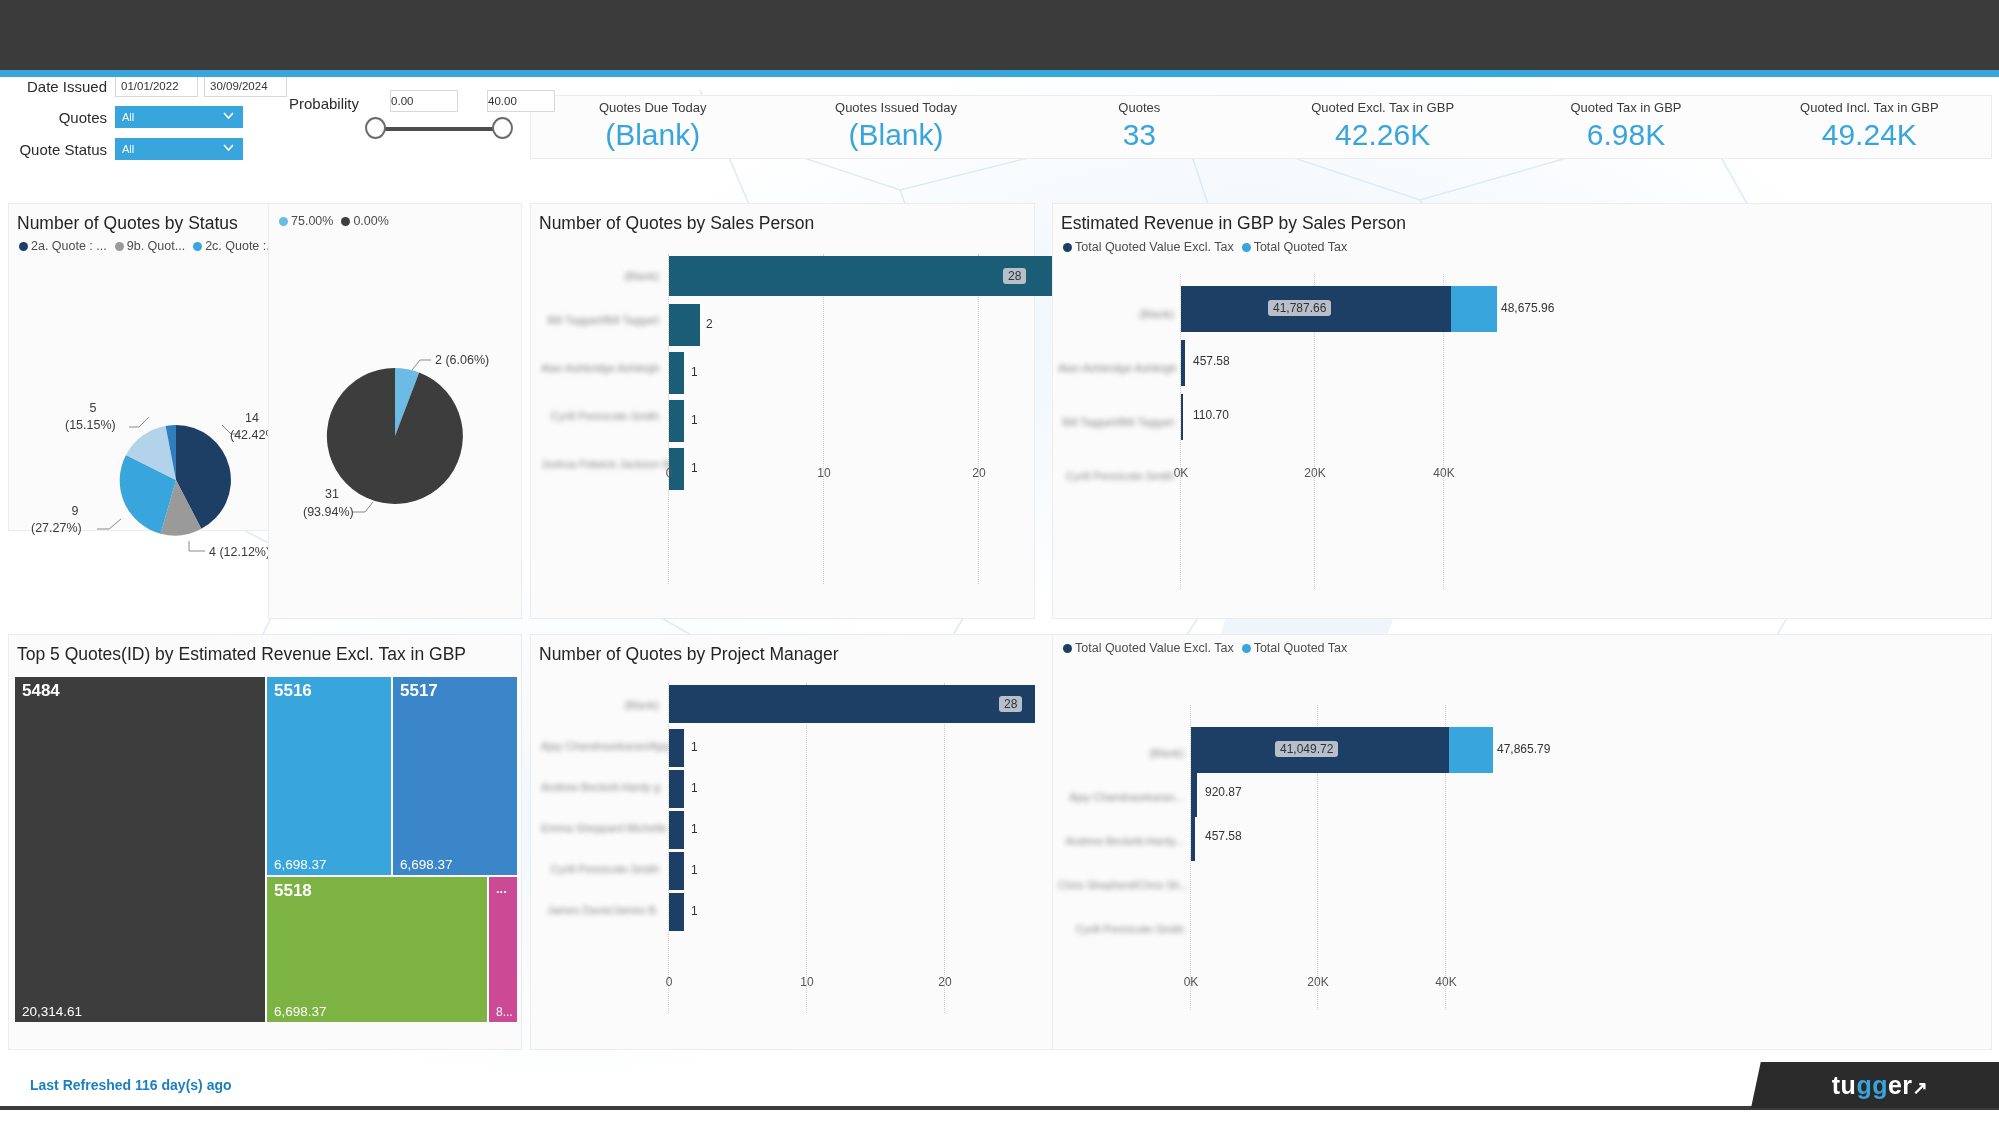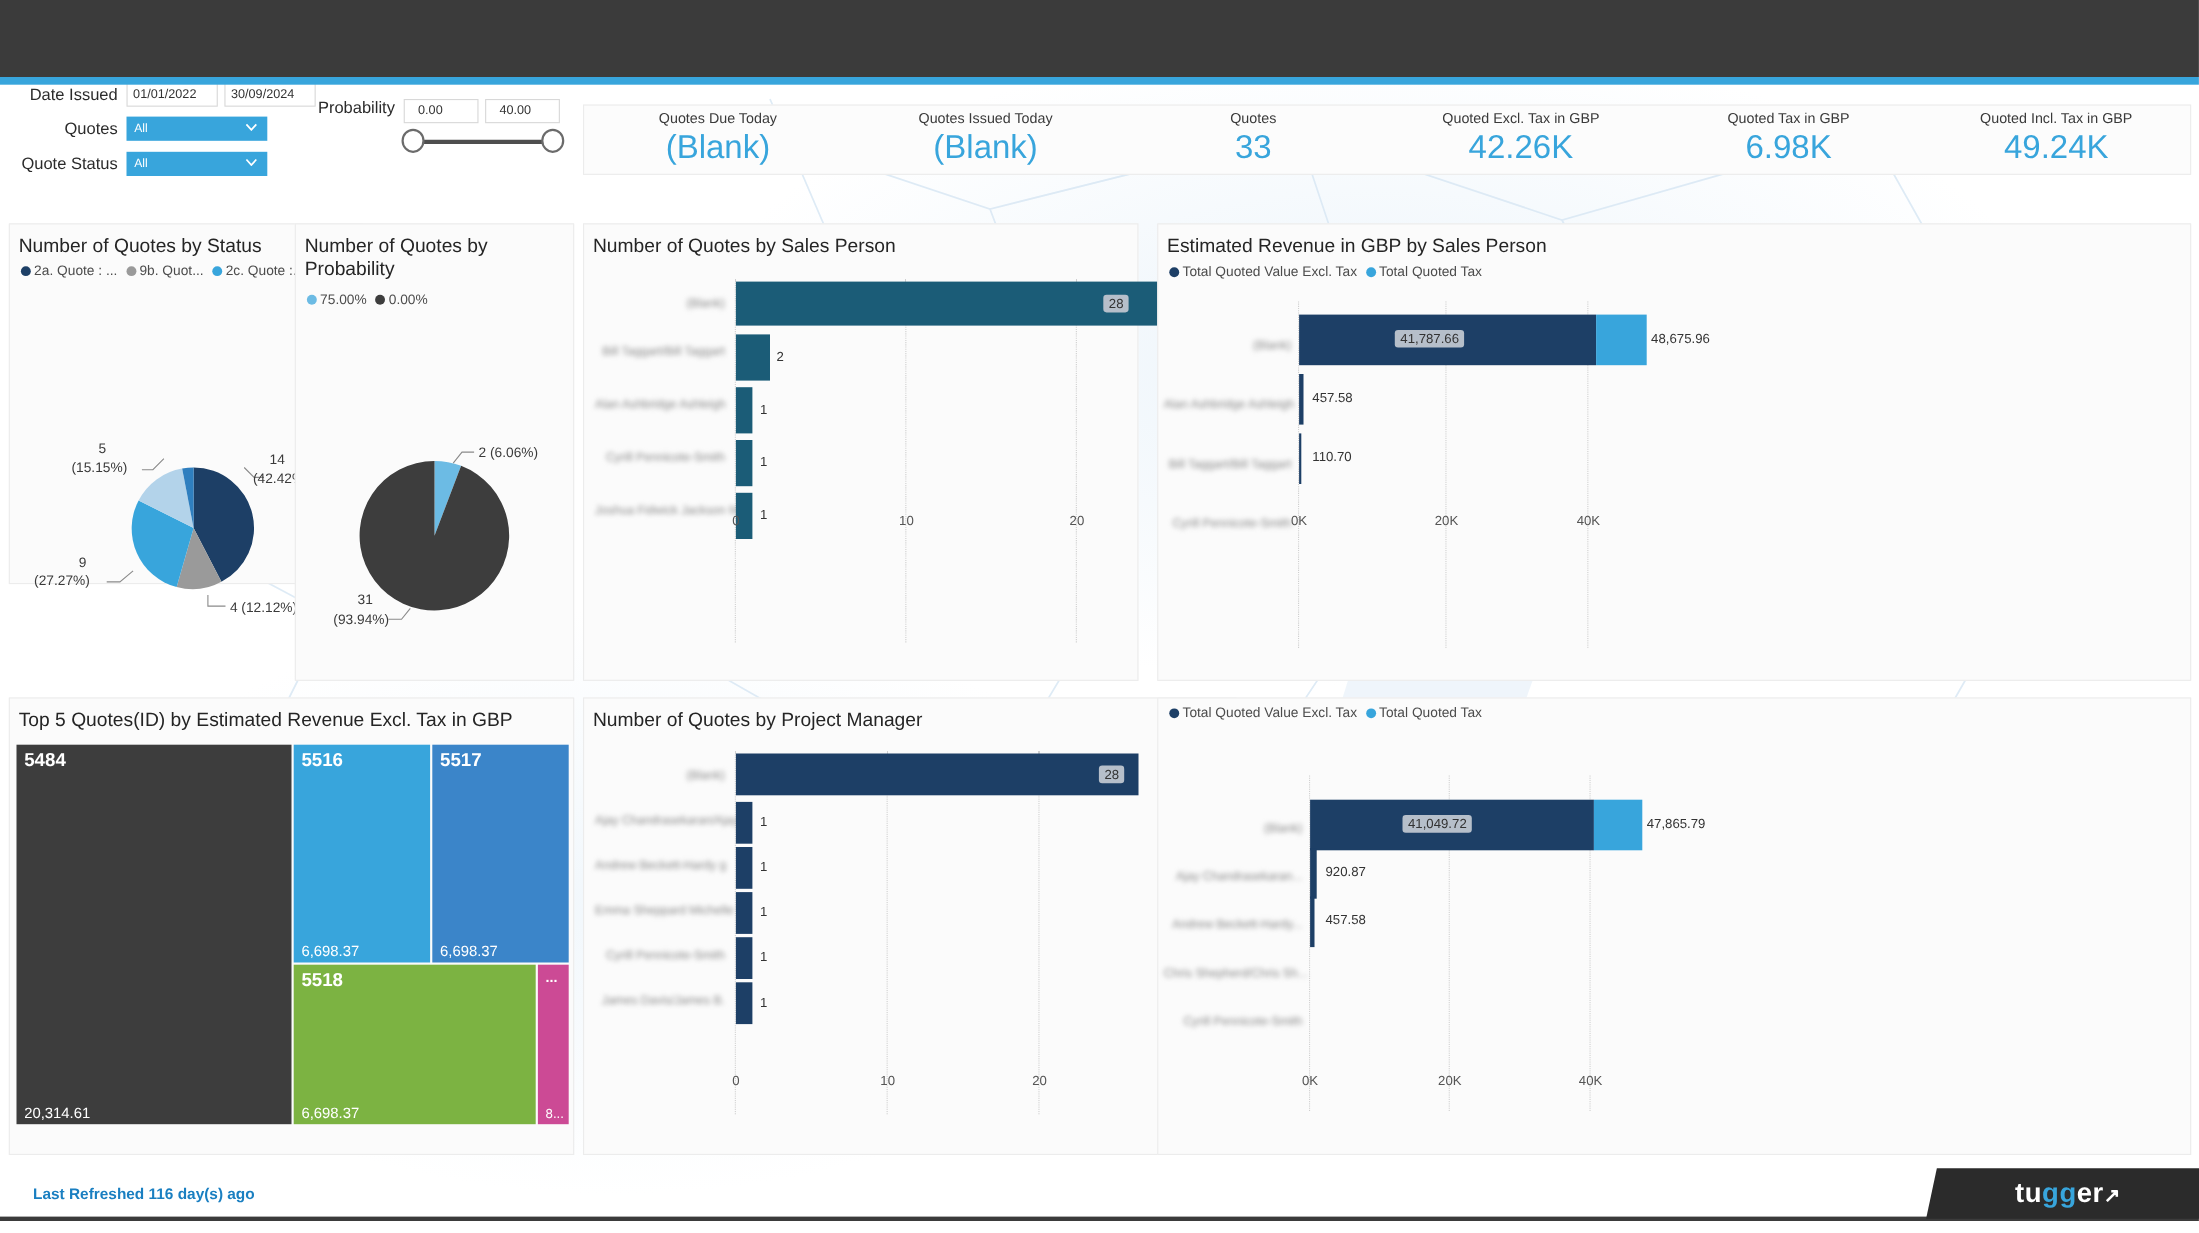--- a/index.html
+++ b/index.html
@@ -64,25 +64,25 @@
     margin-right: 6px;
   }
   .sel {
     width: 128px; height: 22px; background: #38a5dc; color: #fff;
     font-size: 11px; padding-left: 7px; line-height: 22px;
     position: relative; cursor: pointer;
   }
   .sel .chev {
     position:absolute; right: 9px; top: 6px; width: 11px; height: 7px;
   }
-  .prob-row { position: absolute; left: 289px; top: 13px; display: flex; align-items: flex-start; }
+  .prob-row { position: absolute; left: 289px; top: 13px; display: flex; align-items: flex-end; gap: 23px; }
   .prob-label { font-size: 15px; color: #2b2b2b; padding-right: 8px; }
   .prob-box {
     width: 68px; height: 22px; border: 1px solid #d8d8d8; background: #fff;
-    font-size: 11.5px; color: #333; padding-left: 12px; line-height: 21px;
+    font-size: 11.5px; color: #333; padding-left: 0; line-height: 21px;
     margin-right: 6px;
   }
   .slider-wrap { position: absolute; left: 365px; top: 40px; width: 148px; height: 26px; }
   .slider-track {
     position: absolute; left: 10px; top: 10px; width: 128px; height: 4px;
     background: #4e4e4e; border-radius: 2px;
   }
   .slider-knob {
     position: absolute; top: 0; width: 21px; height: 22px; border-radius: 50%;
     border: 2px solid #6b6b6b; background: #ffffff; cursor: pointer;
@@ -304,21 +304,20 @@
       <text class="pie-lbl" x="221" y="182">(42.42%)</text>
       <text class="pie-lbl" x="84" y="155" text-anchor="middle">5</text>
       <text class="pie-lbl" x="56" y="172">(15.15%)</text>
       <text class="pie-lbl" x="200" y="299">4 (12.12%)</text>
       <text class="pie-lbl" x="66" y="258" text-anchor="middle">9</text>
       <text class="pie-lbl" x="22" y="275">(27.27%)</text>
     </svg>
   </div>
 
   <div class="panel" style="left:268px; top:203px; width:254px; height:416px;">
-    <div class="panel-title">Number of Quotes by Probability</div>
     <div class="legend" style="padding-top:10px;">
       <div class="leg-item">
         <span class="leg-dot" style="background:#6cbbe4"></span>
         <span>75.00%</span>
       </div>
       <div class="leg-item">
         <span class="leg-dot" style="background:#3d3d3d"></span>
         <span>0.00%</span>
       </div>
     </div>

